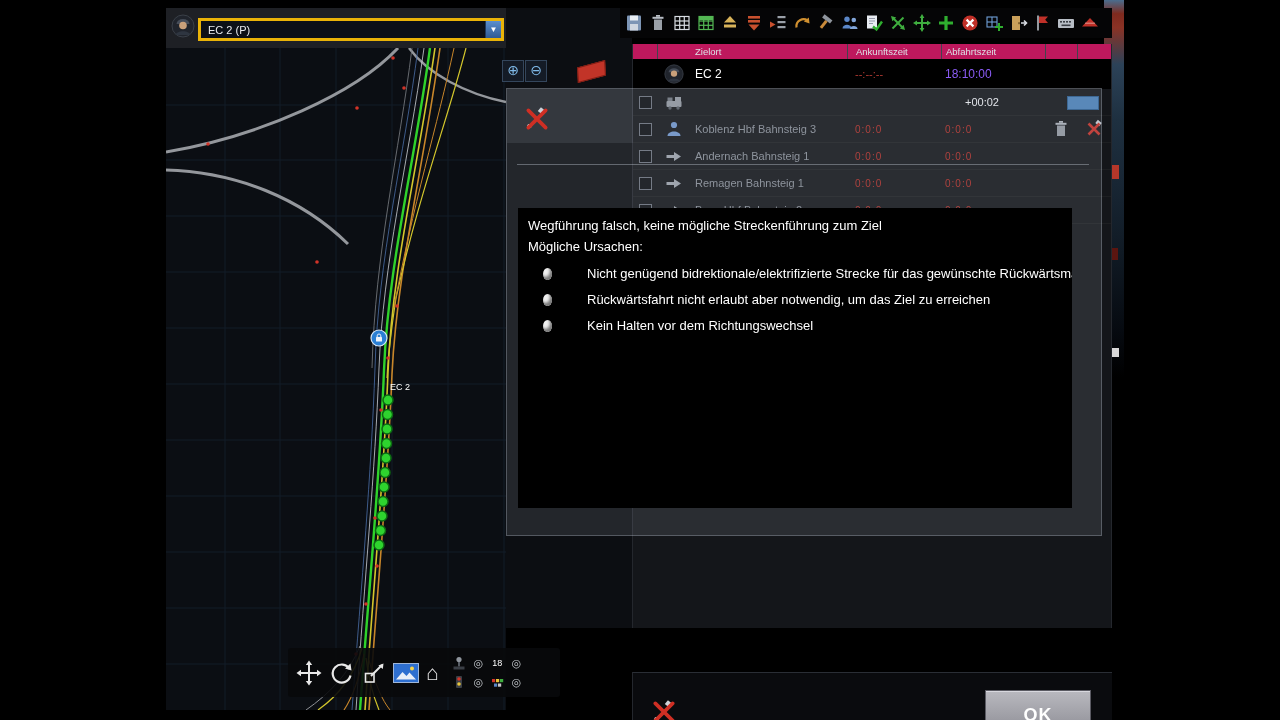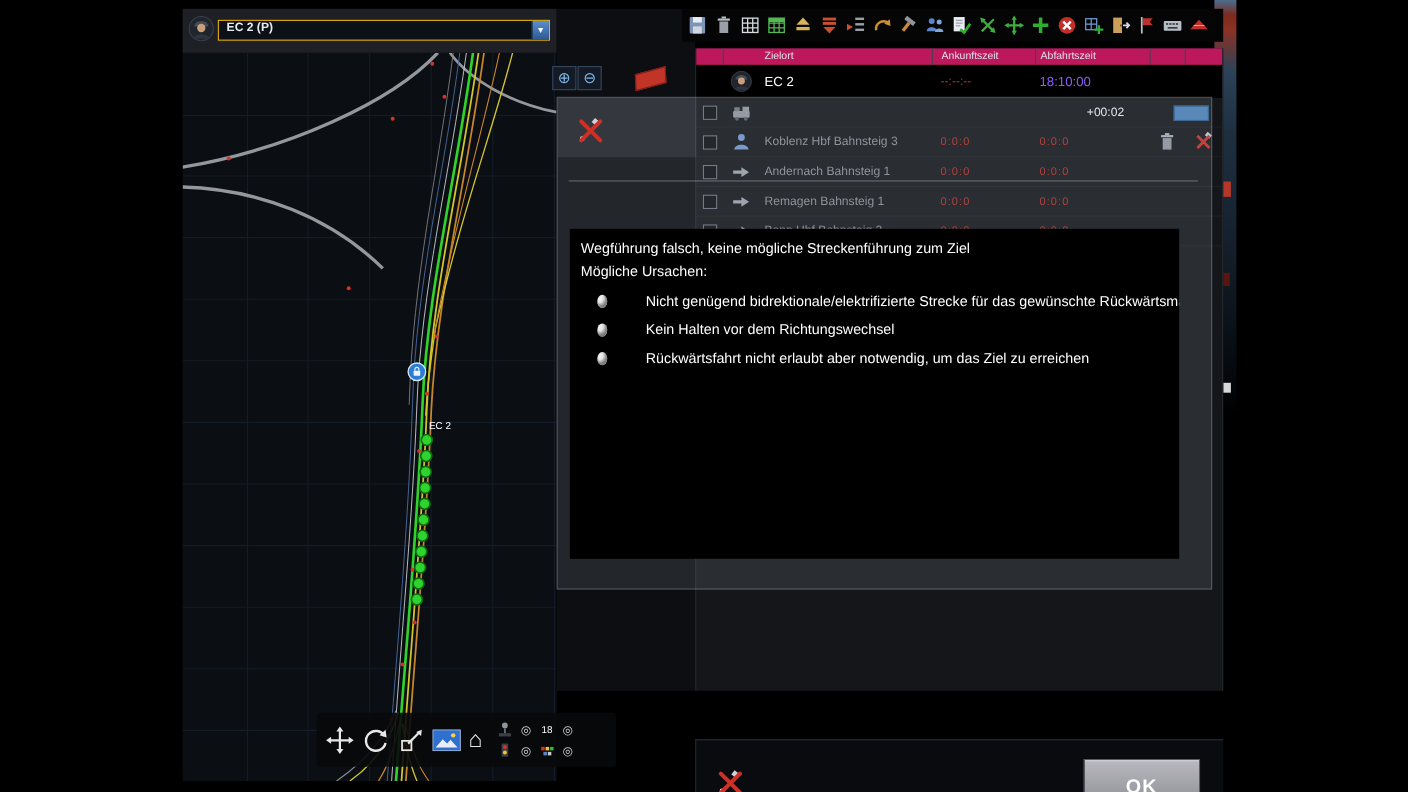--- a/index.html
+++ b/index.html
@@ -1,21 +1,21 @@
 <!DOCTYPE html>
 <html><head>
 <meta charset="utf-8">
 <style>
   html,body{margin:0;padding:0;}
   body{width:1280px;height:720px;background:#000;font-family:"Liberation Sans",sans-serif;position:relative;overflow:hidden;}
 
   
   .map-header{position:absolute;left:166px;top:8px;width:340px;height:40px;background:#1e2025;z-index:2;}
   .avatar-sm{position:absolute;left:5px;top:6px;width:24px;height:24px;}
-  .selector{position:absolute;left:32px;top:10px;width:300px;height:17px;background:#0c1017;border:1px solid #eab308;display:flex;font-weight:bold;}
+  .selector{position:absolute;left:32px;top:10px;width:300px;height:17px;background:#0c1017;border:3px solid #eab308;display:flex;align-items:center;}
   .sel-text{flex:1;color:#e8eaee;font-size:11px;padding-left:7px;}
   .sel-arrow{width:15px;height:100%;background:linear-gradient(#5b8fce,#2e5a94);color:#fff;font-size:8px;display:flex;align-items:center;justify-content:center;border-left:1px solid #1d3a60;}
   .map{position:absolute;left:166px;top:48px;width:340px;height:662px;background:#0b0e13;z-index:1;}
   .mid-strip{position:absolute;left:506px;top:8px;width:126px;height:620px;background:#0c0e12;z-index:1;}
 
   .zoom-btn{position:absolute;top:60px;width:20px;height:20px;background:#141b26;border:1px solid #34465c;color:#7fb9e8;font-size:14px;line-height:18px;text-align:center;z-index:3;}
   .red-slant{position:absolute;left:577px;top:64px;width:27px;height:13px;background:#c23428;border:1px solid #7e1d14;transform:rotate(-15deg) skewX(-12deg);z-index:3;}
   .disc{width:26px;height:26px;}
   .disc-map{position:absolute;left:524px;top:106px;z-index:6;}
 
@@ -35,21 +35,21 @@
   .c4{width:104px;box-sizing:border-box;padding-left:4px;}
   .c5{width:32px;display:flex;justify-content:center;}
   .c6{flex:1;display:flex;justify-content:center;}
   .train-row{display:flex;height:30px;background:#000;align-items:center;}
   .train-name{color:#fff;font-size:12px;}
   .train-arr{color:#b23b32;font-size:11px;}
   .train-dep{color:#8b5cf6;font-size:12px;}
   .row{display:flex;height:26px;align-items:center;border-bottom:1px solid rgba(255,255,255,0.04);position:relative;}
   .station{color:#878d95;font-size:11px;white-space:nowrap;overflow:hidden;}
   .rtime{color:#ad2f28;font-size:10px;letter-spacing:1px;}
-  .delay-val{color:#e6e8ec;font-size:11px;text-align:center;padding-left:24px;}
+  .delay-val{color:#e6e8ec;font-size:11px;text-align:left;padding-left:24px;}
   .cb{width:11px;height:11px;background:#0d0f13;border:1px solid #6a707a;display:inline-block;}
   .ric{width:20px;height:20px;}
   .delay-bar{position:absolute;right:12px;top:7px;width:30px;height:12px;background:#4a7fb5;border:1px solid #2a5a8a;}
 
   
   .overlay{position:absolute;left:506px;top:88px;width:596px;height:448px;background:rgba(190,200,215,0.13);border:1px solid rgba(210,220,235,0.28);box-sizing:border-box;pointer-events:none;z-index:5;}
   .overlay-accent{position:absolute;left:0;top:0;width:126px;height:54px;background:rgba(210,220,235,0.10);}
   .overlay-line{position:absolute;left:10px;top:75px;right:12px;height:1px;background:rgba(220,228,240,0.35);}
   .dialog{position:absolute;left:518px;top:208px;width:554px;height:300px;background:#000;color:#fff;font-size:13px;box-sizing:border-box;padding:10px 0 0 10px;z-index:6;}
   .dlg-line1{margin-bottom:6px;white-space:nowrap;overflow:hidden;}
@@ -436,25 +436,25 @@
 <div class="dialog">
   <div class="dlg-line1">Wegführung falsch, keine mögliche Streckenführung zum Ziel</div>
   <div class="dlg-line2">Mögliche Ursachen:</div>
   <ul class="dlg-list">
     <li>
         <span class="bullet"></span>
         <span>Nicht genügend bidrektionale/elektrifizierte Strecke für das gewünschte Rückwärtsmanöver</span>
       </li>
     <li>
         <span class="bullet"></span>
-        <span>Kein Halten vor dem Richtungswechsel</span>
+        <span>Rückwärtsfahrt nicht erlaubt aber notwendig, um das Ziel zu erreichen</span>
       </li>
     <li>
         <span class="bullet"></span>
-        <span>Rückwärtsfahrt nicht erlaubt aber notwendig, um das Ziel zu erreichen</span>
+        <span>Kein Halten vor dem Richtungswechsel</span>
       </li>
   </ul>
 </div>
 
 <div class="bottom-panel">
   <svg class="disc disc-bottom" viewBox="0 0 24 24">
     <rect x="13.5" y="2.5" width="6" height="4.5" transform="rotate(40 16.5 4.7)" fill="#ccd1d8"></rect>
     <circle cx="5" cy="18.5" r="2" fill="#e8e8e8"></circle>
     <path d="M4 20 L20 4 M4 4 L20 20" stroke="#cf2f24" stroke-width="3.4" stroke-linecap="round"></path>
   </svg>

